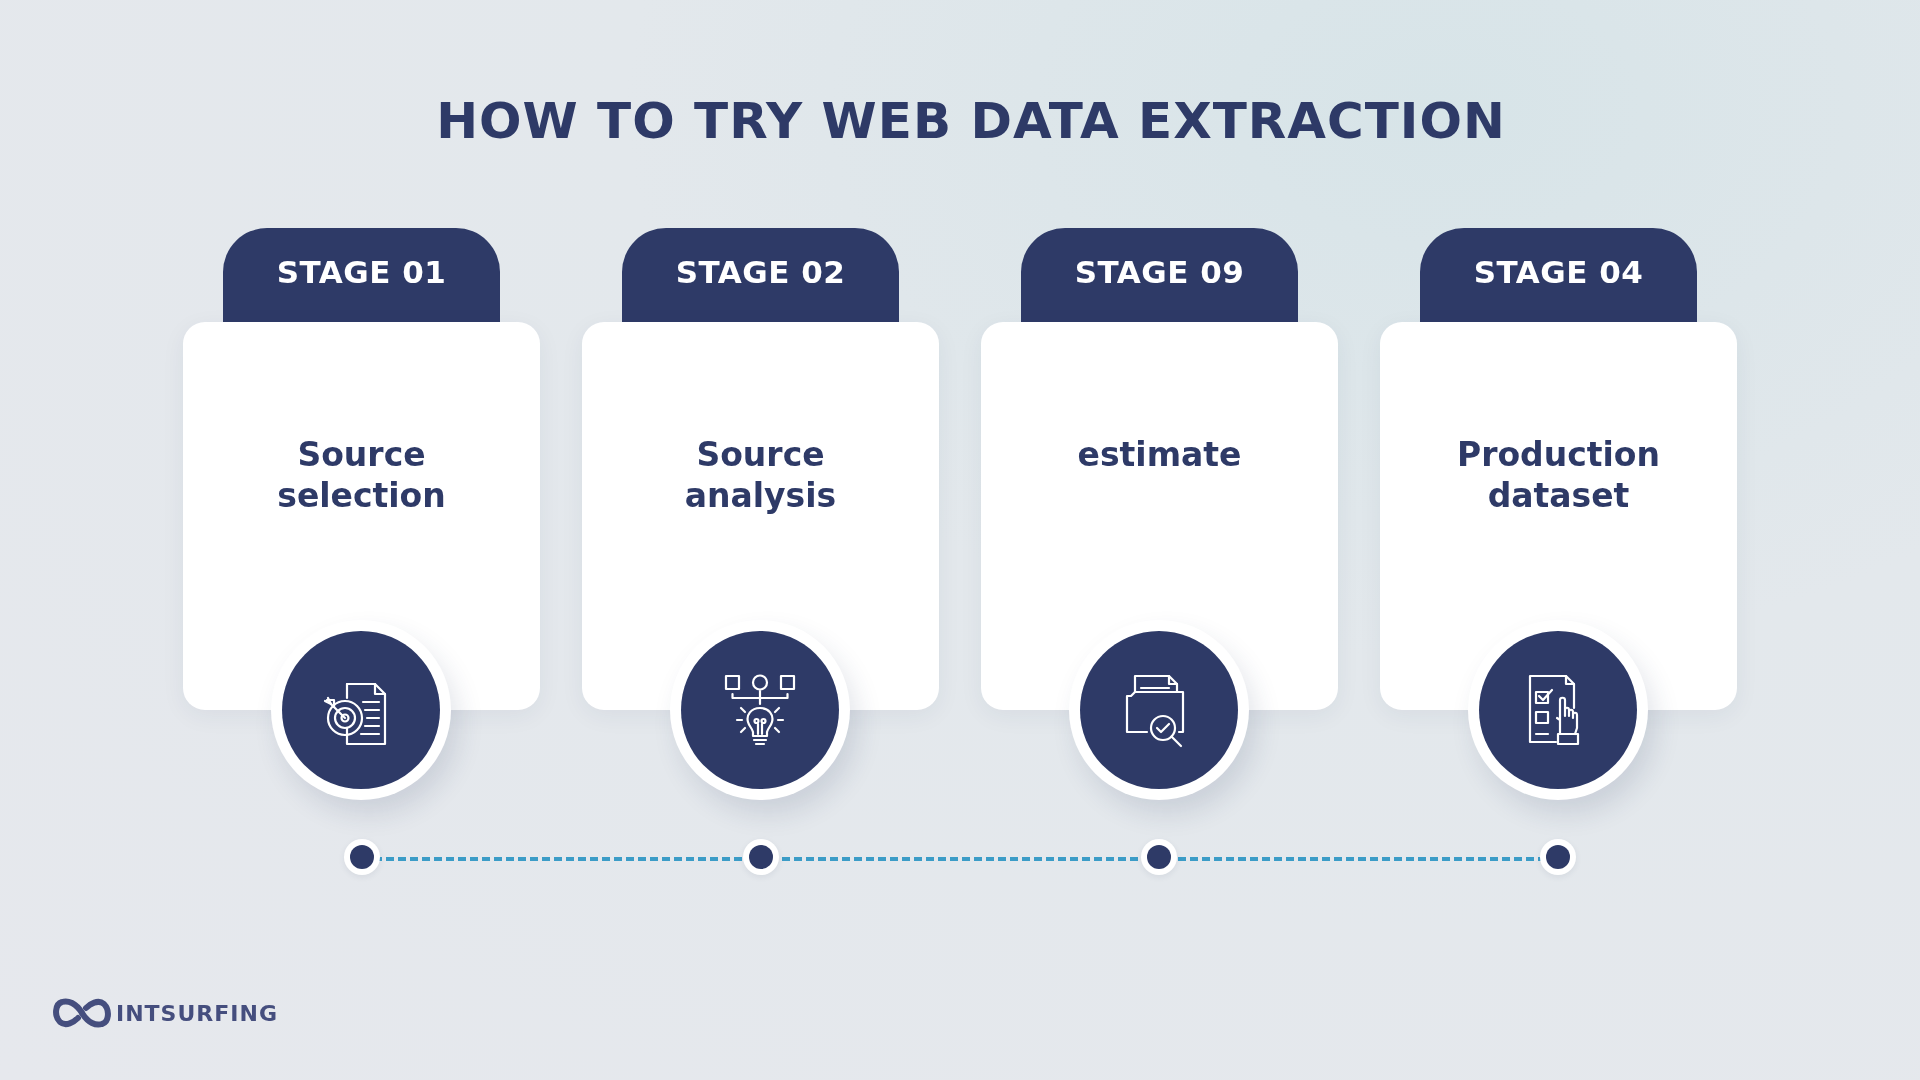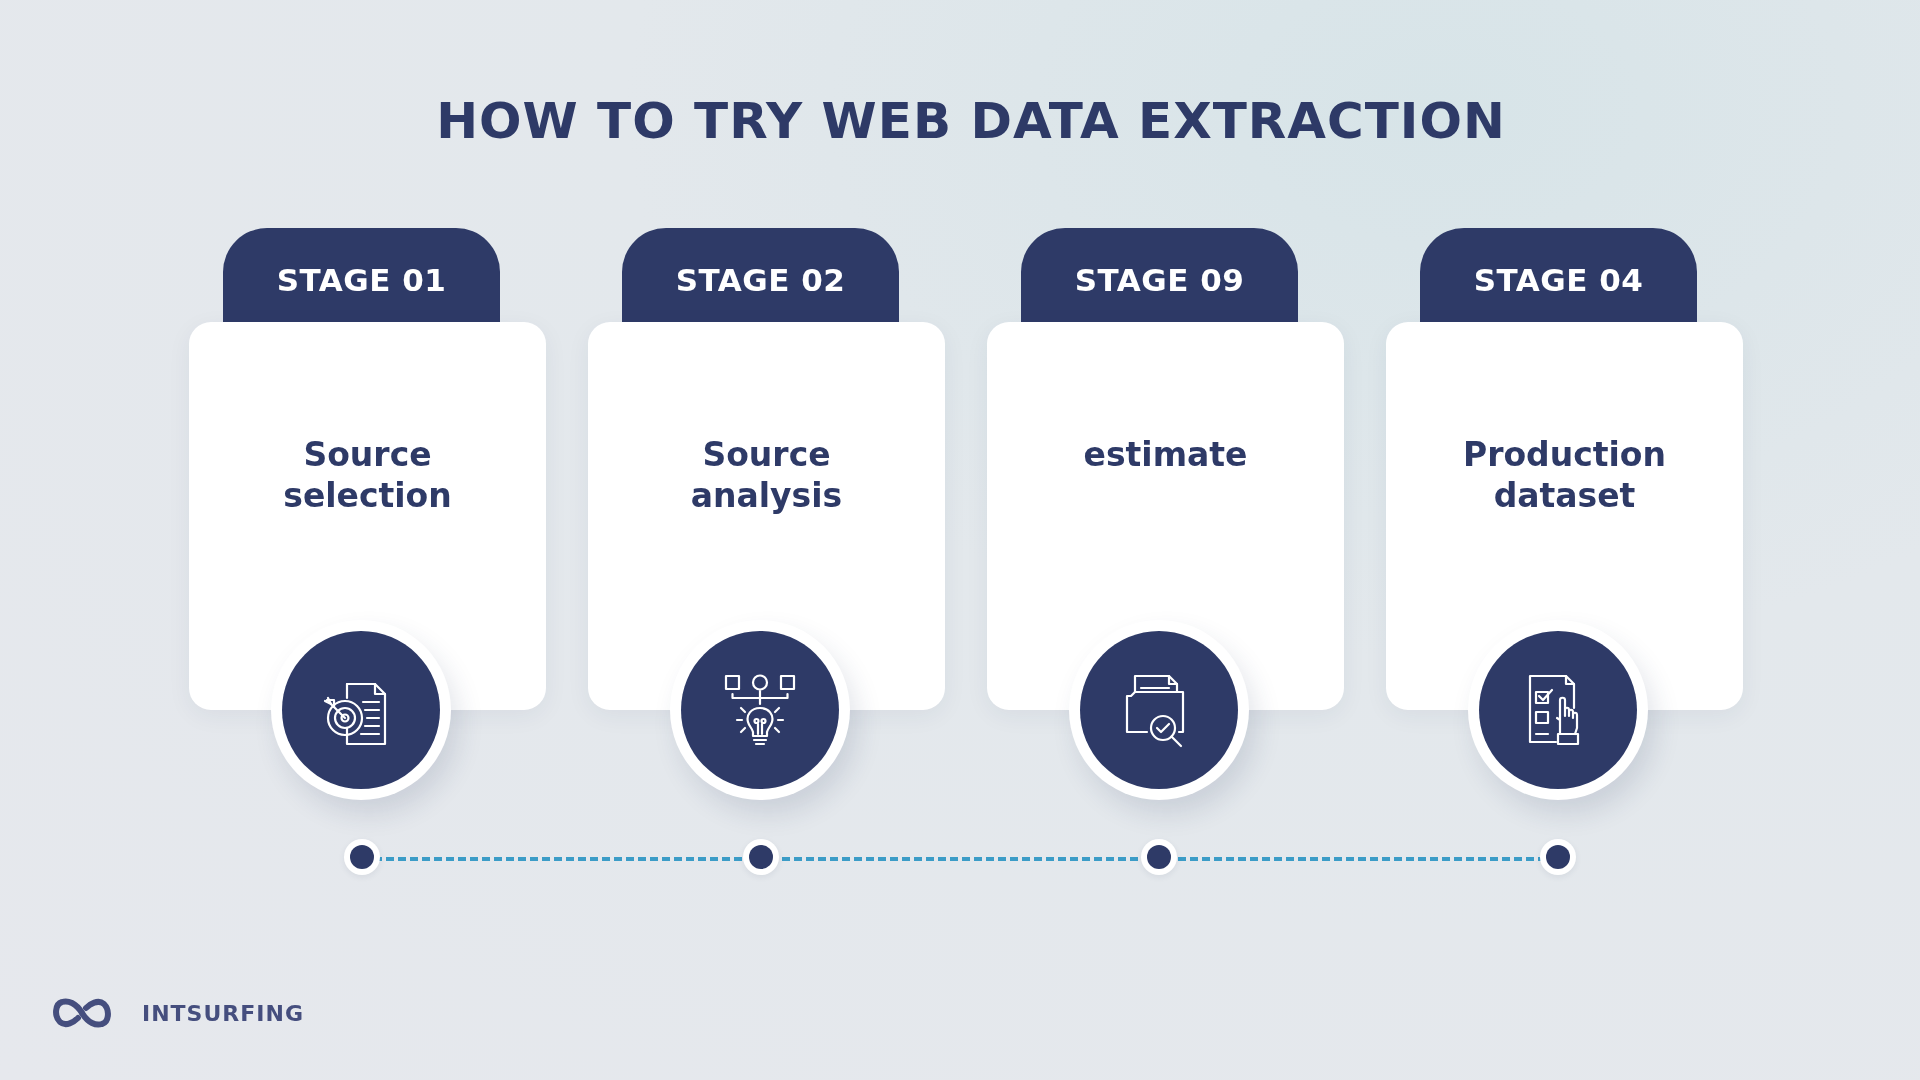--- a/index.html
+++ b/index.html
@@ -12,25 +12,25 @@
     position: absolute; left: 0; top: 92px; width: 1942px; text-align: center;
     font-family: "DejaVu Sans", sans-serif; font-weight: 700; font-size: 50px;
     letter-spacing: 1px; color: #2e3a67; margin: 0;
   }
   .stage {
     position: absolute; top: 228px; width: 357px; height: 572px;
   }
   .tab {
     position: absolute; left: 40px; top: 0; width: 277px; height: 110px;
     background: #2e3a67; border-radius: 44px 44px 0 0;
-    display: flex; justify-content: center; padding-top: 34px; box-sizing: border-box;
+    display: flex; justify-content: center; padding-top: 26px; box-sizing: border-box;
     color: #fff; font-weight: 700; font-size: 31px; letter-spacing: 0.5px;
   }
   .card {
-    position: absolute; left: 6px; top: 94px; width: 357px; height: 388px;
+    position: absolute; left: 0; top: 94px; width: 357px; height: 388px;
     background: #ffffff; border-radius: 22px;
     box-shadow: 0 6px 24px rgba(40,55,90,0.06);
   }
   .card-text {
     position: absolute; left: 0; top: 112px; width: 100%; text-align: center;
     font-weight: 700; font-size: 33px; line-height: 41px; color: #2e3a67;
   }
   .icon-ring {
     position: absolute; left: 88px; top: 392px; width: 180px; height: 180px;
     border-radius: 50%; background: #ffffff;
@@ -46,21 +46,21 @@
     position: absolute; left: 362px; top: 857px; width: 1196px; height: 0;
     border-top: 4px dashed #3b9cc7;
   }
   .dot {
     position: absolute; top: 839px; width: 36px; height: 36px; border-radius: 50%;
     background: #fff; display: flex; align-items: center; justify-content: center;
     box-shadow: 0 2px 6px rgba(40,55,90,0.08);
   }
   .dot span { width: 24px; height: 24px; border-radius: 50%; background: #2e3a67; display: block; }
   .logo {
-    position: absolute; left: 50px; top: 996px; display: flex; align-items: center; gap: 28px;
+    position: absolute; left: 50px; top: 996px; display: flex; align-items: center; gap: 2px;
   }
   .logo-text {
     font-weight: 700; font-size: 22px; letter-spacing: 1px; color: #454e7e;
   }
 </style>
 </head>
 <body>
 
 <h1 class="title">HOW TO TRY WEB DATA EXTRACTION</h1>
 

